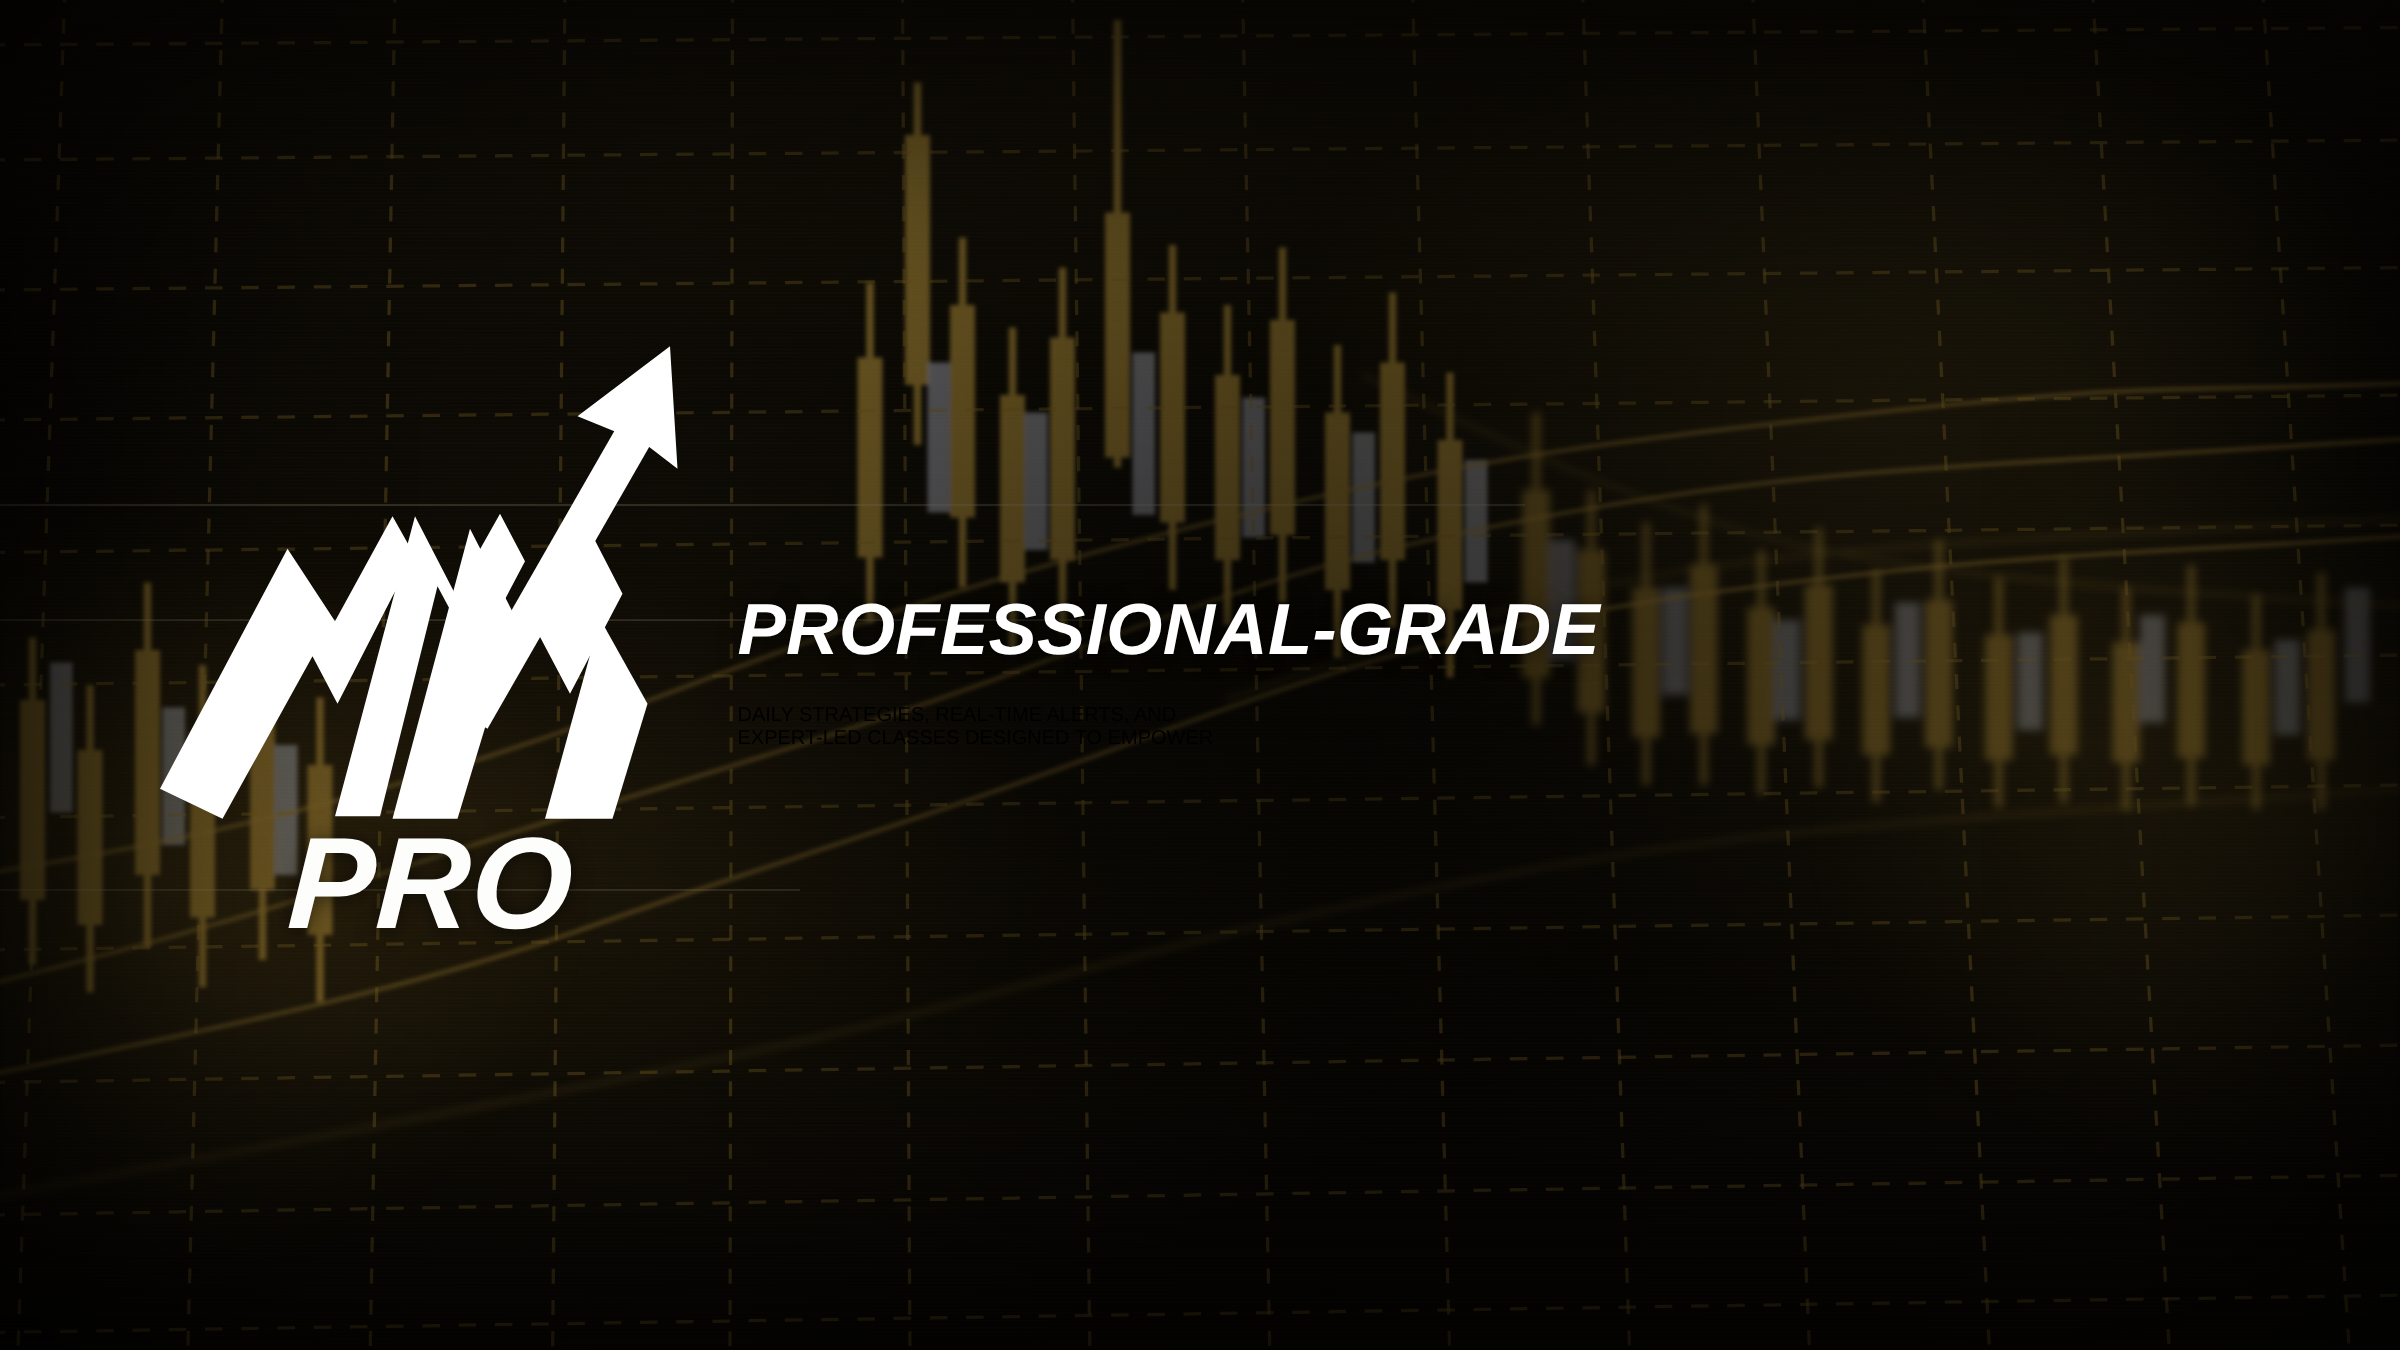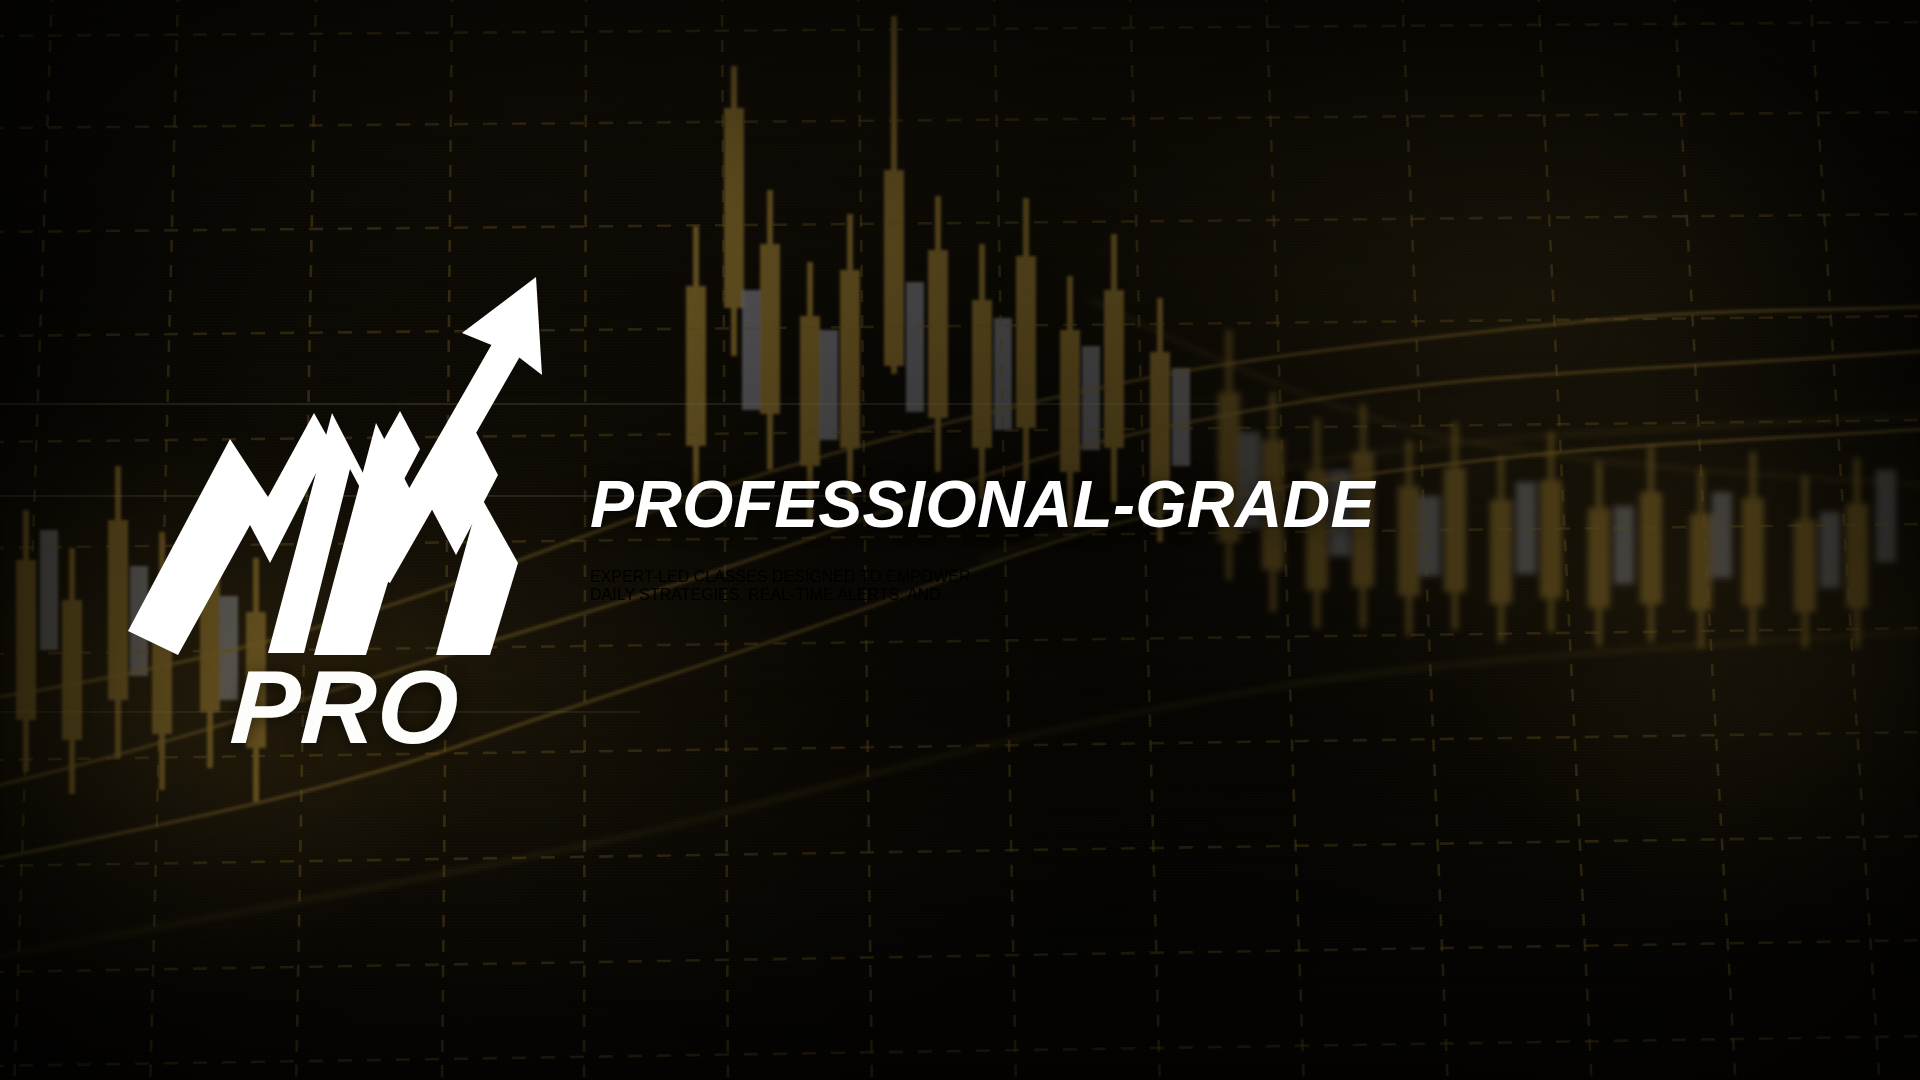--- a/index.html
+++ b/index.html
@@ -79,21 +79,21 @@
 
   
   #copy { flex:1 1 auto; margin-left:26px; margin-top:-6px; max-width:940px; }
 
   .headline {
     color:#ffffff; font-weight:bold; line-height:1.045;
     letter-spacing:-.5px;
     text-shadow:0 2px 18px rgba(0,0,0,.55), 0 0 2px rgba(0,0,0,.35);
   }
   #hl-1 {
-    font-style:italic; font-size:66px; letter-spacing:.2px;
+    font-style:italic; font-size:58px; letter-spacing:.2px;
     margin-bottom:2px;
   }
   .hl-rest { font-size:64px; }
   .hl-rest div { margin-top:-2px; }
 
   #subcopy {
     margin-top:30px; color:#f2f0ec;
     font-size:26.5px; font-weight:normal; line-height:1.42;
     letter-spacing:2.6px;
     text-shadow:0 1px 10px rgba(0,0,0,.6);
@@ -307,19 +307,19 @@
 
     <div id="copy">
       <h1 class="headline">
         <div id="hl-1">PROFESSIONAL-GRADE</div>
         <div class="hl-rest">
         </div>
       </h1>
 
       <p id="subcopy">
         </p>
+        <div>DAILY STRATEGIES, REAL-TIME ALERTS, AND</div>
         <div>EXPERT-LED CLASSES DESIGNED TO EMPOWER</div>
-        <div>DAILY STRATEGIES, REAL-TIME ALERTS, AND</div>
       <p></p>
     </div>
 
   </div>
 </div>
 
 </body></html>

